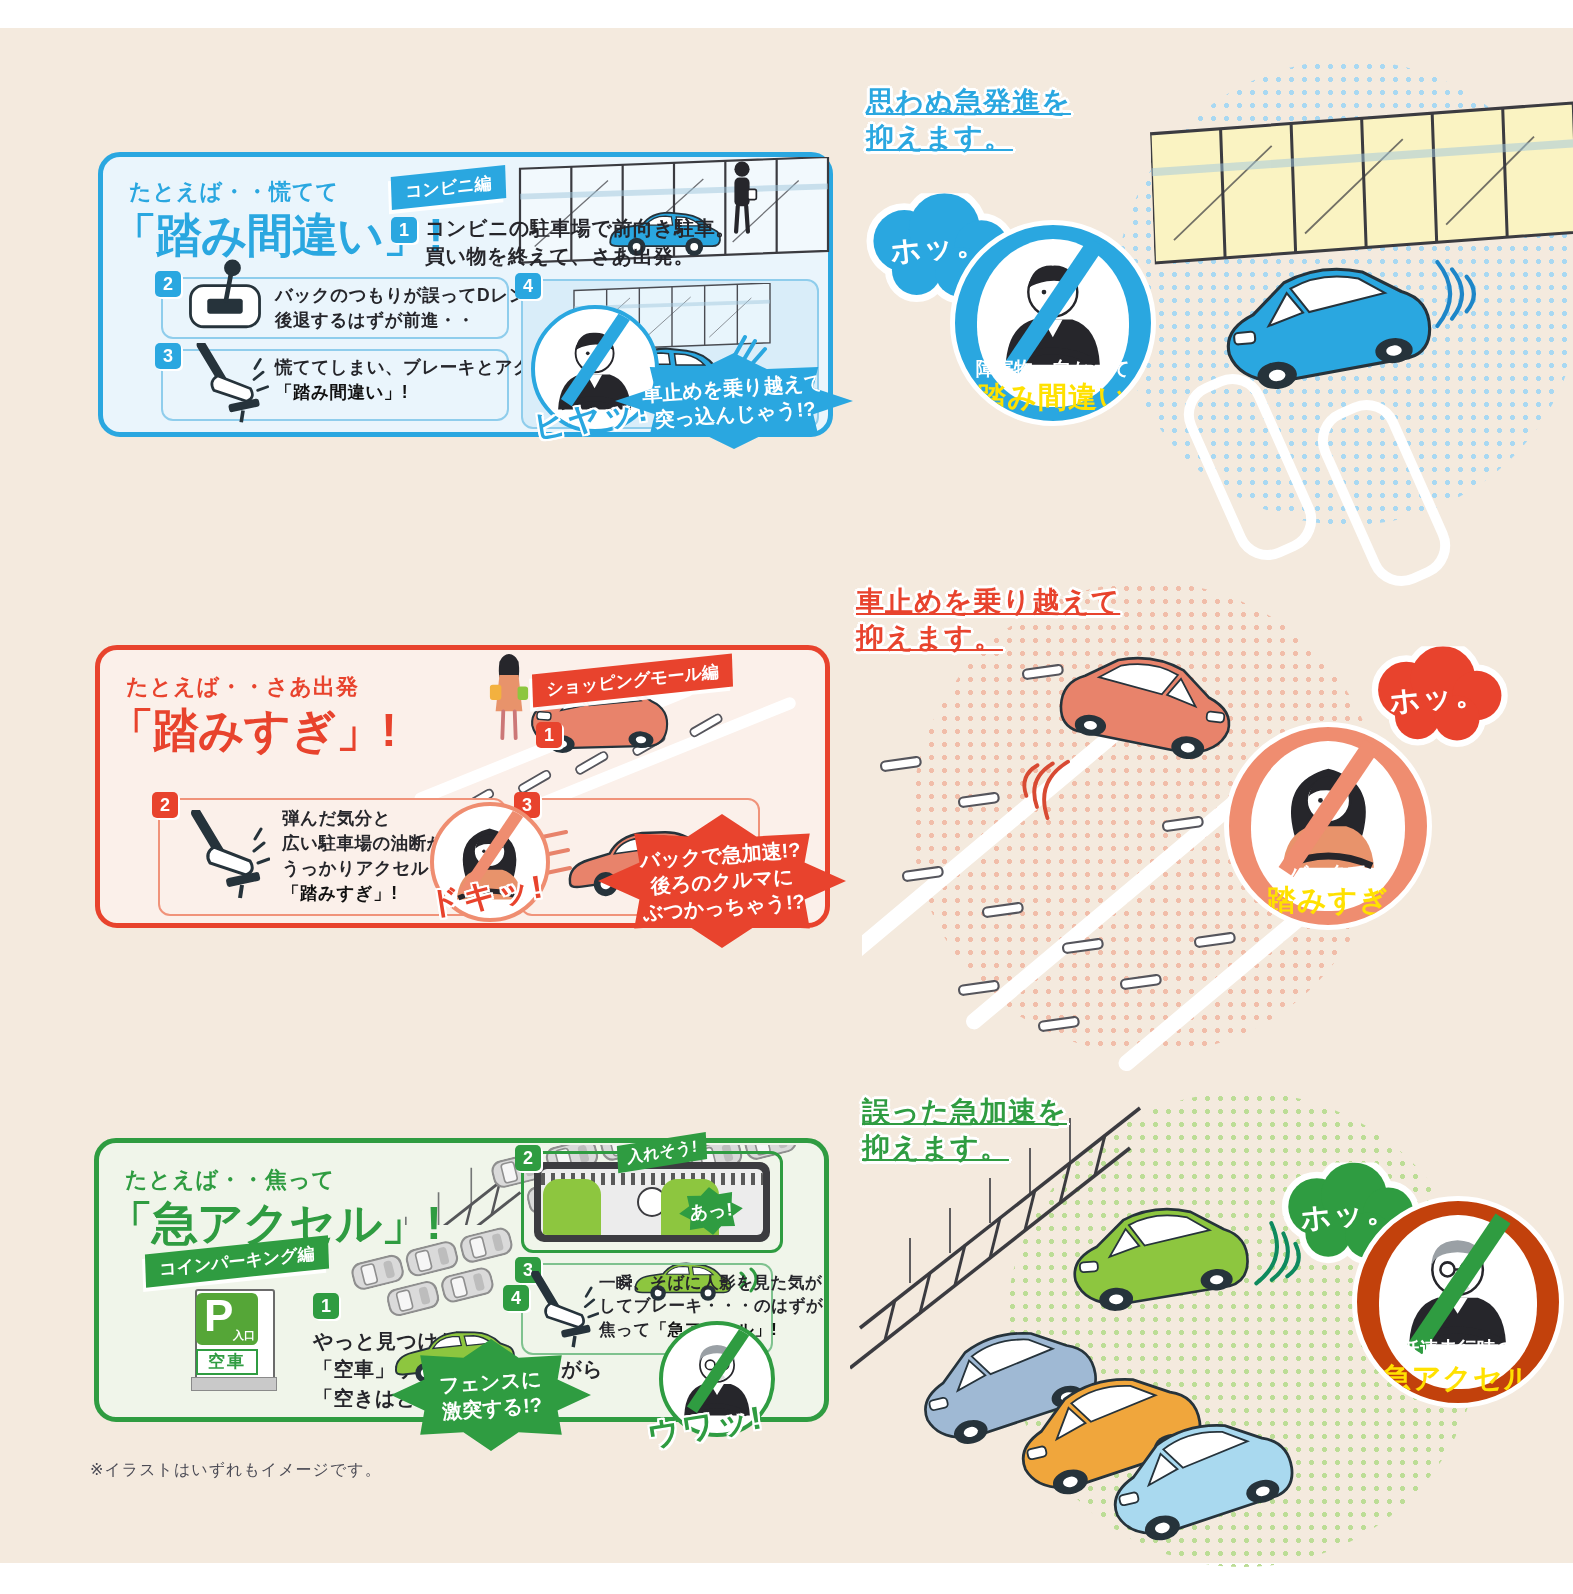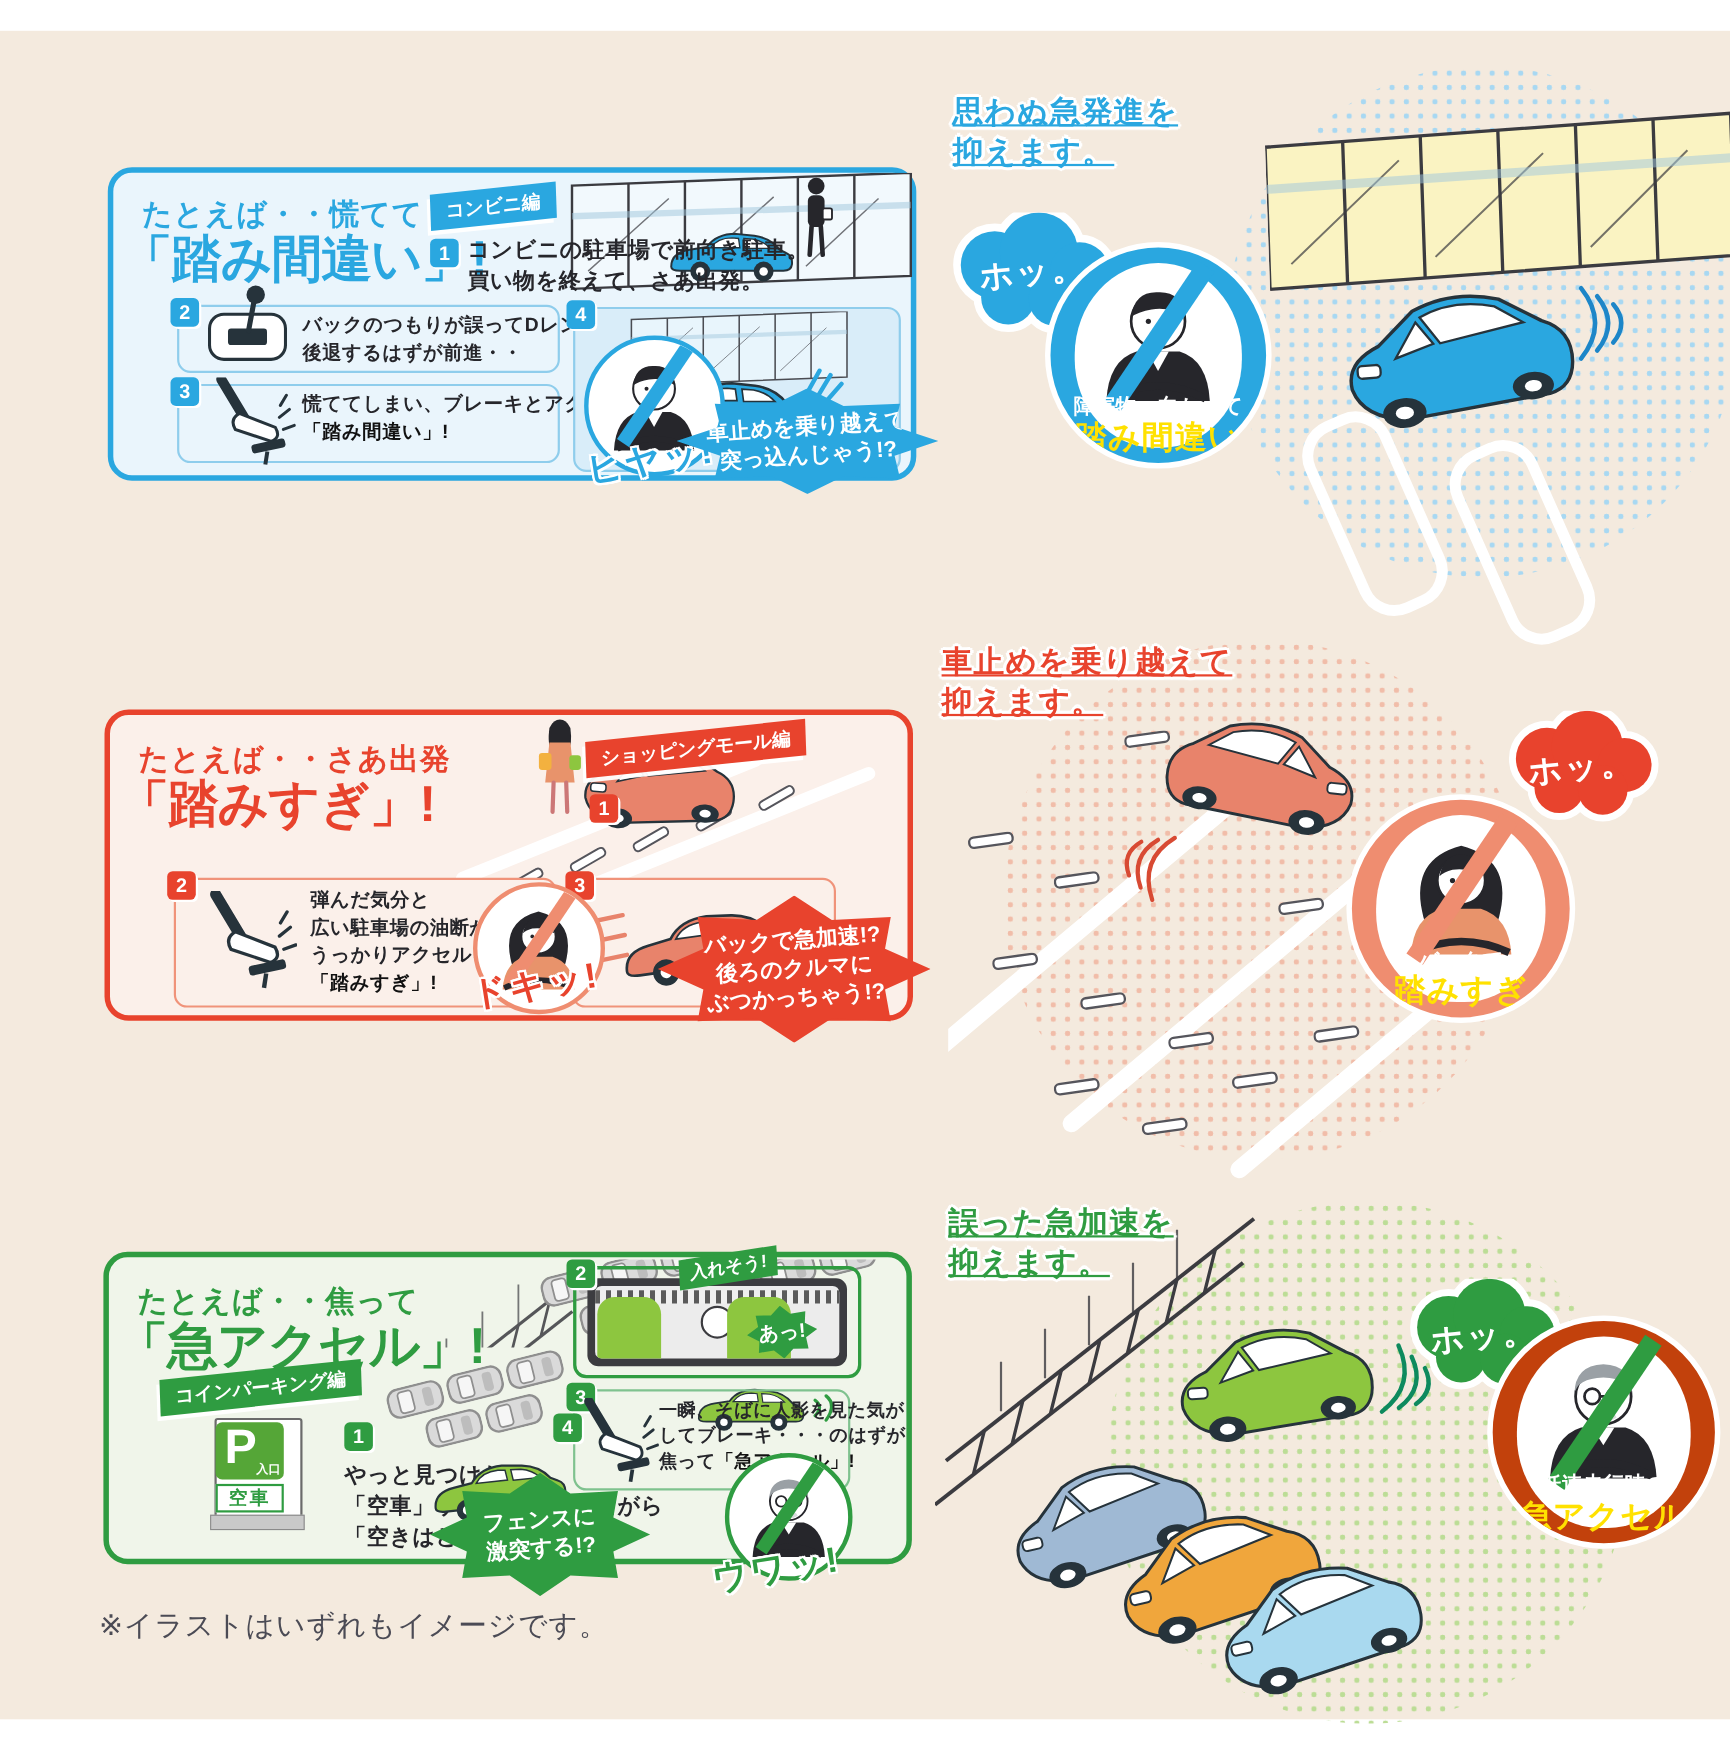--- a/index.html
+++ b/index.html
@@ -10,21 +10,21 @@
   .strip{position:absolute;left:0;width:1573px;background:#ffffff;}
   .strip.top{top:0;height:28px;}
   .strip.bot{top:1563px;height:31px;}
 
   
   .panel{position:absolute;width:735px;box-sizing:border-box;border-radius:22px;}
   .p1{left:98px;top:152px;height:285px;border:5px solid #2aa7e0;background:#eaf5fc;}
   .p2{left:95px;top:645px;height:283px;border:5px solid #e8432d;background:#fbf0ea;}
   .p3{left:94px;top:1138px;height:284px;border:5px solid #2f9c41;background:#f0f5ea;}
 
-  .ptitle1{position:absolute;font-size:27px;font-weight:800;letter-spacing:1px;}
+  .ptitle1{position:absolute;font-size:22px;font-weight:800;letter-spacing:1px;}
   .ptitle2{position:absolute;font-size:46px;font-weight:900;letter-spacing:-1px;}
   .t-blue{color:#2aa7e0;} .t-red{color:#e8432d;} .t-green{color:#2f9c41;}
   .bg-blue{background:#2aa7e0;} .bg-red{background:#e8432d;} .bg-green{background:#2f9c41;}
 
   .pbadge{position:absolute;padding:5px 14px;color:#fff;font-size:17px;font-weight:800;
           transform:rotate(-6deg) skewX(-4deg);box-shadow:-3px 4px 0 rgba(255,255,255,.95);}
   .num{position:absolute;width:26px;height:26px;border-radius:5px;color:#fff;display:flex;
        align-items:center;justify-content:center;font-size:18px;font-weight:800;
        box-shadow:2px 2px 0 #ffffff;}
   .stext{position:absolute;font-size:20px;font-weight:700;color:#26262b;line-height:1.42;letter-spacing:.5px;}
@@ -54,21 +54,21 @@
   .bcircle .arch{position:absolute;left:11%;top:7%;width:78%;height:86%;background:#fff;border-radius:50% 50% 48% 48%;}
   .bcircle .avatar{position:absolute;left:20%;top:12%;width:60%;height:62%;}
   .bcircle .belt{position:absolute;left:46%;top:2%;width:9%;height:78%;transform:rotate(34deg);}
   .bcircle .bc1{position:absolute;width:100%;top:67%;text-align:center;color:#fff;font-size:19px;font-weight:800;}
   .bcircle .bc2{position:absolute;width:100%;top:78%;text-align:center;color:#ffe100;font-size:29px;font-weight:900;letter-spacing:1px;}
 
   .avcircle{position:absolute;border-radius:50%;background:#fff;box-sizing:border-box;overflow:hidden;}
   .avcircle .avatar{position:absolute;left:12%;top:8%;width:76%;height:80%;}
   .avcircle .belt{position:absolute;left:46%;top:-4%;width:11%;height:90%;transform:rotate(34deg);}
 
-  .footer{position:absolute;left:90px;top:1460px;font-size:26px;color:#4b4b55;letter-spacing:1px;}
+  .footer{position:absolute;left:90px;top:1460px;font-size:16px;color:#4b4b55;letter-spacing:1px;}
 
   
   .psign{position:absolute;left:92px;top:146px;width:86px;height:110px;}
   .psign .board{position:absolute;left:4px;top:0;width:76px;height:88px;background:#fff;border:2px solid #6b6b6b;border-radius:3px;}
   .psign .pgreen{position:absolute;left:5px;top:4px;width:62px;height:52px;background:#55a637;border-radius:6px;color:#fff;}
   .psign .pp{position:absolute;left:8px;top:-2px;font-size:44px;font-weight:900;color:#fff;}
   .psign .piri{position:absolute;right:3px;bottom:2px;font-size:11px;font-weight:800;color:#fff;}
   .psign .pvac{position:absolute;left:5px;top:60px;width:58px;height:22px;border:2.5px solid #2f9c41;color:#2f9c41;
                font-size:17px;font-weight:900;text-align:center;line-height:22px;letter-spacing:2px;background:#fff;}
   .psign .pbase{position:absolute;left:0;top:88px;width:84px;height:12px;background:#c9c9c9;border:1.5px solid #8a8a8a;}

